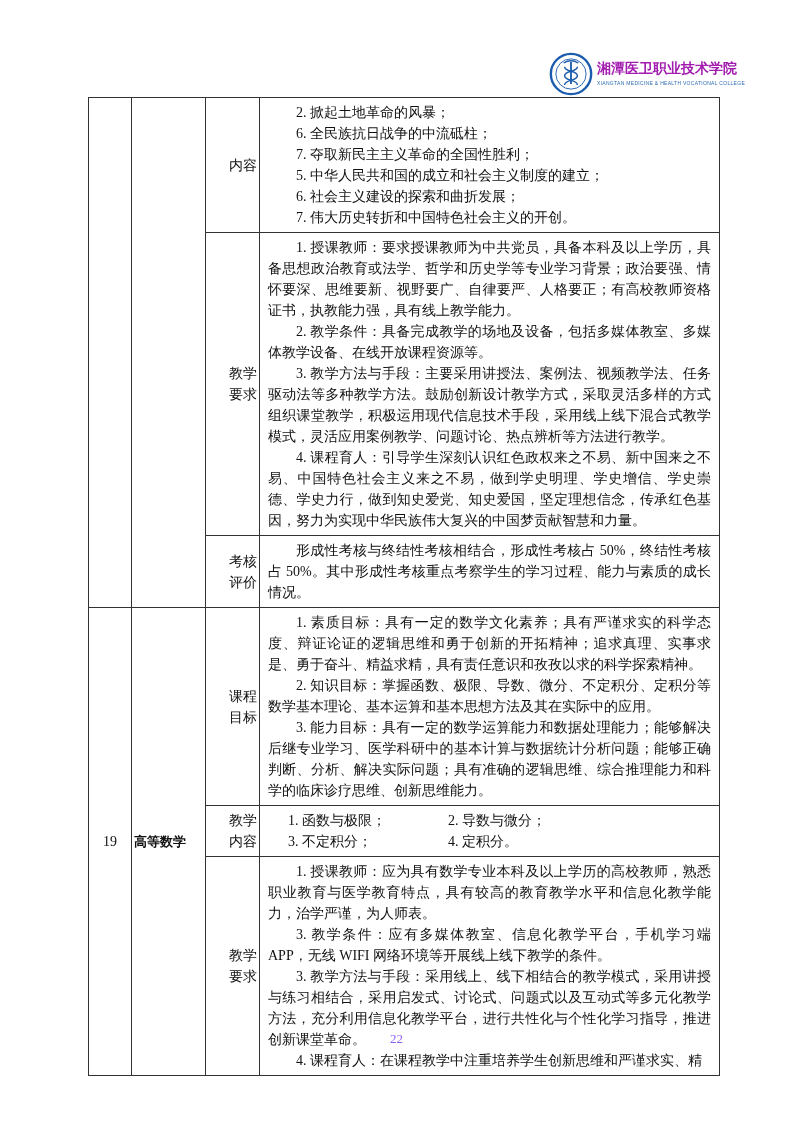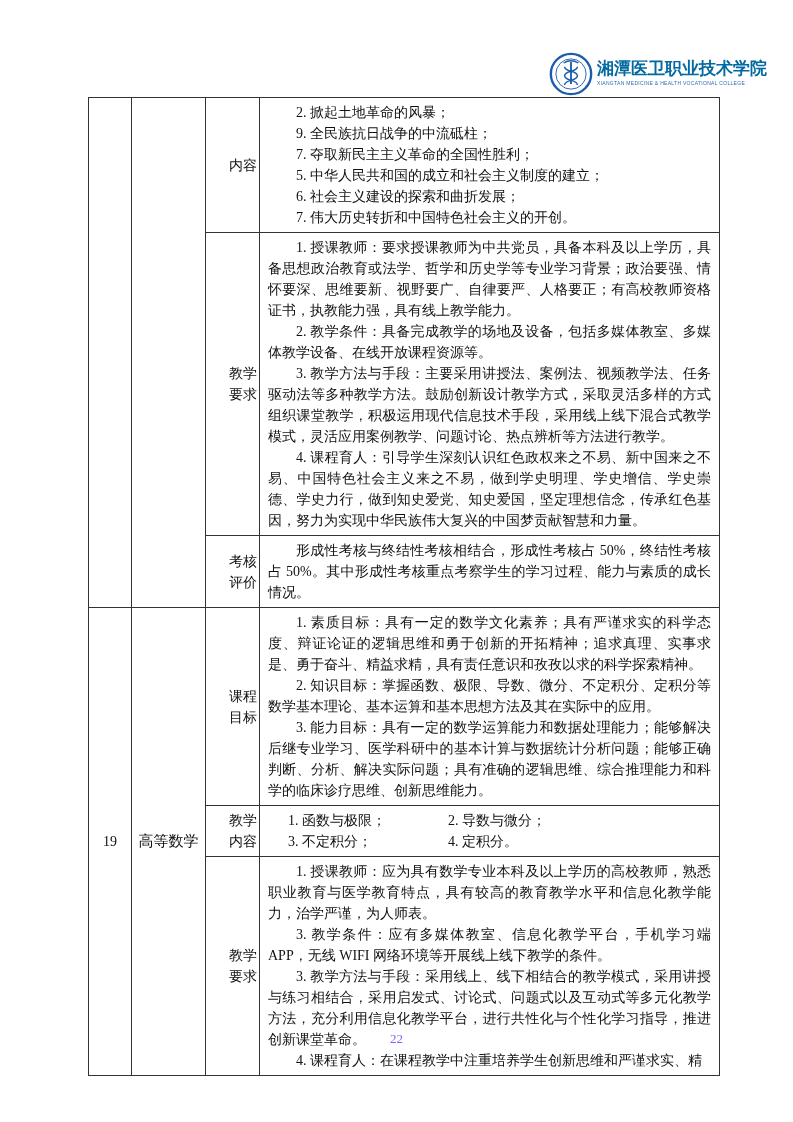--- a/index.html
+++ b/index.html
@@ -12,21 +12,21 @@
     background: #ffffff;
     color: #1a1a1a;
     overflow: hidden;
   }
 
   
   .logo { position: absolute; top: 52px; left: 549px; display: flex; align-items: center; }
   .emblem { width: 44px; height: 44px; flex: 0 0 auto; }
   .logo-text { margin-left: 4px; display: flex; flex-direction: column; justify-content: center; height: 44px; }
   .logo-cn {
-    color: #0369a1; font-weight: bold; font-size: 17px; line-height: 16px;
+    color: #a21caf; font-weight: bold; font-size: 14px; line-height: 16px;
     letter-spacing: 0px; white-space: nowrap;
   }
   .logo-en {
     color: #2f6cb3; font-size: 5px; line-height: 7px; margin-top: 3px;
     letter-spacing: 0.3px; white-space: nowrap;
     font-family: "Liberation Sans", sans-serif;
   }
 
   
   table.course-table {
@@ -37,21 +37,21 @@
   }
   table.course-table td { border: 1px solid #333; }
   .r1 { height: 121px; }
   .r2 { height: 300px; }
   .r3 { height: 59px; }
   .r4 { height: 184px; }
   .r5 { height: 45px; }
   .r6 { height: 219px; }
 
   td.num-cell { text-align: center; vertical-align: middle; }
-  td.course-cell { text-align: center; vertical-align: middle; font-weight: normal; font-size: 15px; padding: 0 2px; }
+  td.course-cell { vertical-align: middle; font-weight: bold; font-size: 13px; padding: 0 2px; }
   td.label-cell { text-align: right; vertical-align: middle; padding: 2px; }
   td.content-cell { vertical-align: middle; padding: 4px 8px; }
 
   .indent-line { text-indent: 2em; white-space: nowrap; overflow: hidden; }
   p.para { text-indent: 2em; text-align: justify; }
   .items-grid { display: grid; grid-template-columns: 160px auto; padding-left: 20px; }
 
   
   .page-number {
     position: absolute; top: 1031px; left: 0; width: 100%;
@@ -91,21 +91,21 @@
 
       <tr class="r1">
         <td class="num-cell" rowspan="3"></td>
         <td class="course-cell" rowspan="3"></td>
         <td class="label-cell">
           <div>内容</div>
           <div></div>
         </td>
         <td class="content-cell">
           <div class="indent-line">2. 掀起土地革命的风暴；</div>
-          <div class="indent-line">9. 全民族抗日战争的中流砥柱；</div>
+          <div class="indent-line">6. 全民族抗日战争的中流砥柱；</div>
           <div class="indent-line">7. 夺取新民主主义革命的全国性胜利；</div>
           <div class="indent-line">5. 中华人民共和国的成立和社会主义制度的建立；</div>
           <div class="indent-line">6. 社会主义建设的探索和曲折发展；</div>
           <div class="indent-line">7. 伟大历史转折和中国特色社会主义的开创。</div>
         </td>
       </tr>
 
       <tr class="r2">
         <td class="label-cell">
           <div>教学</div>

